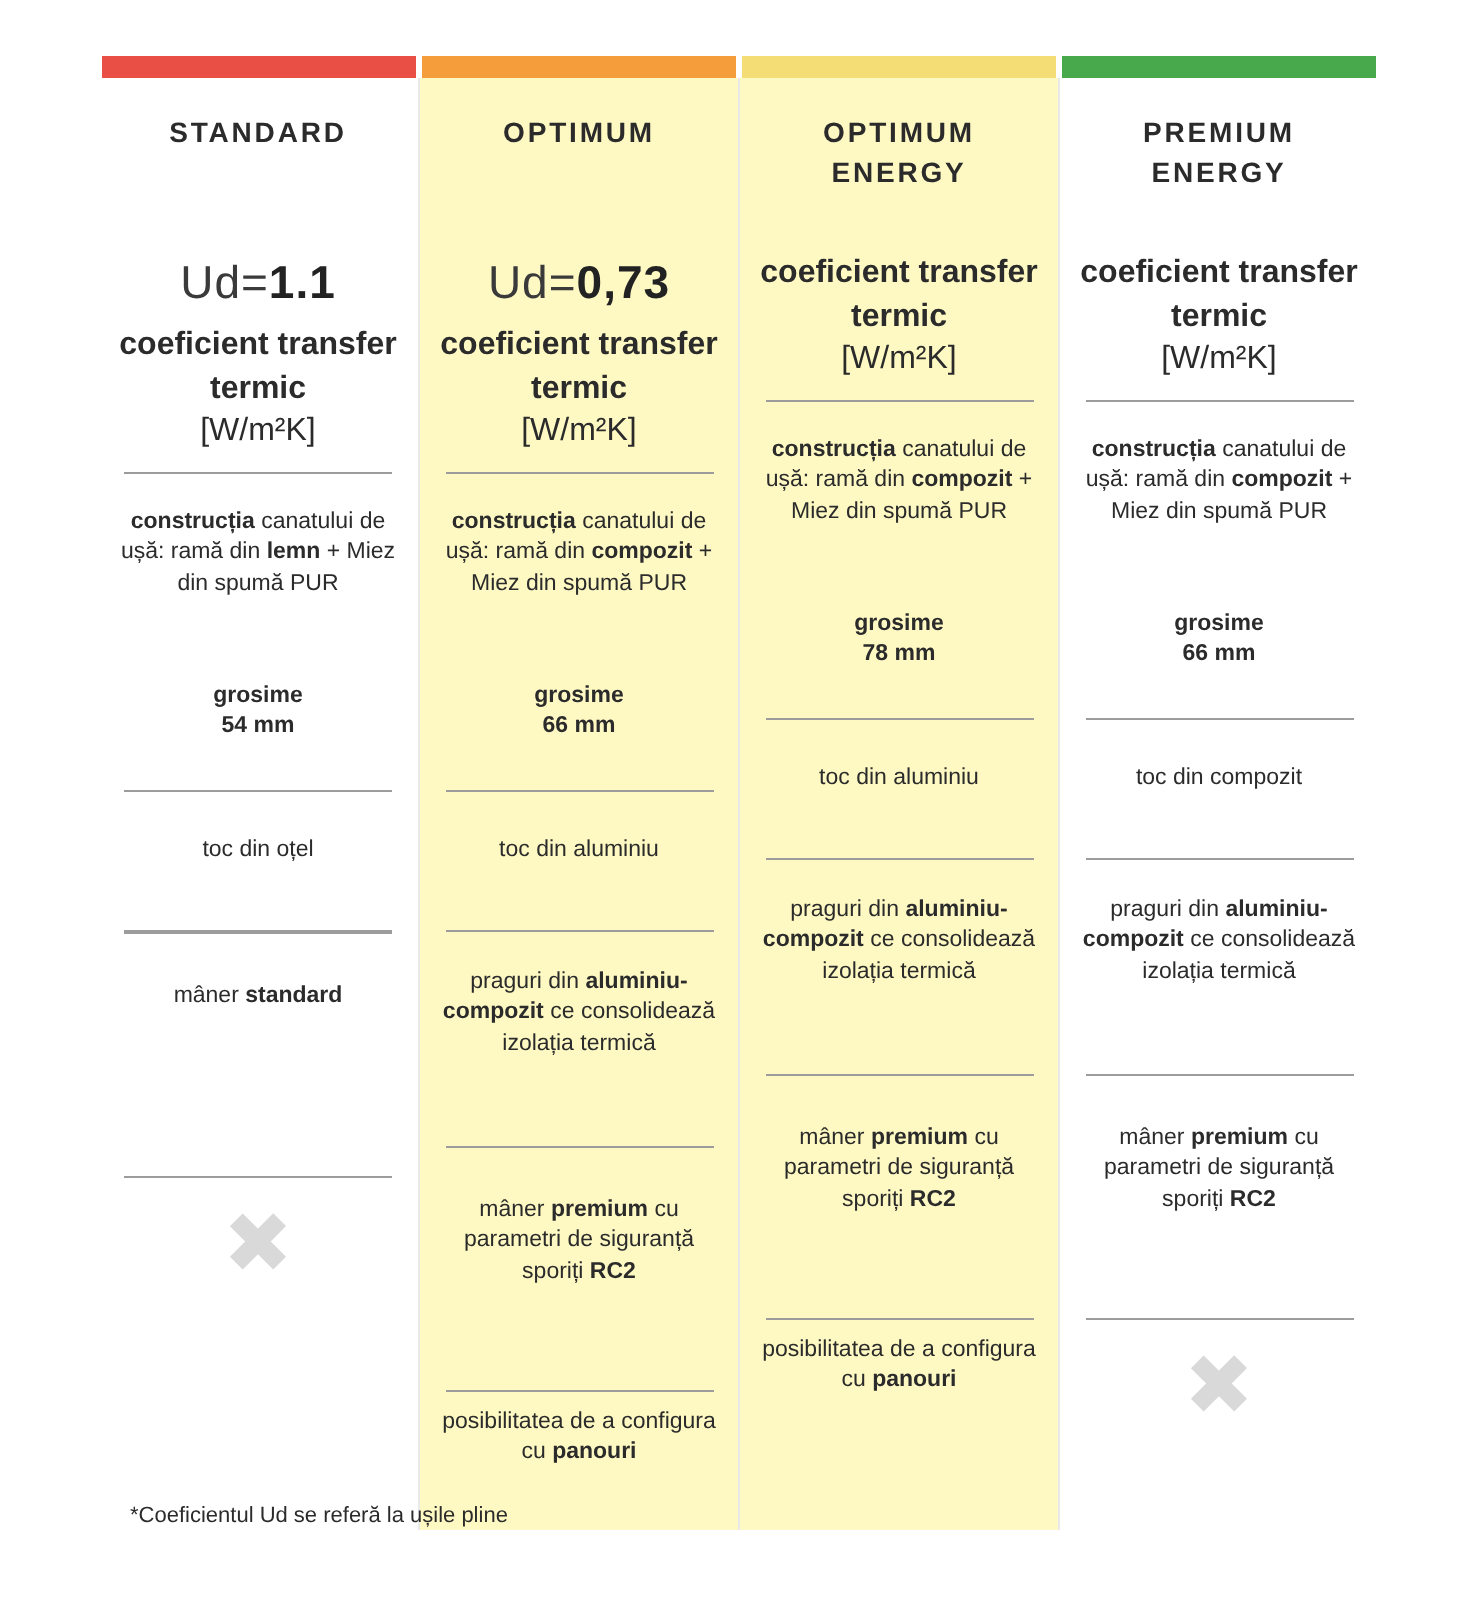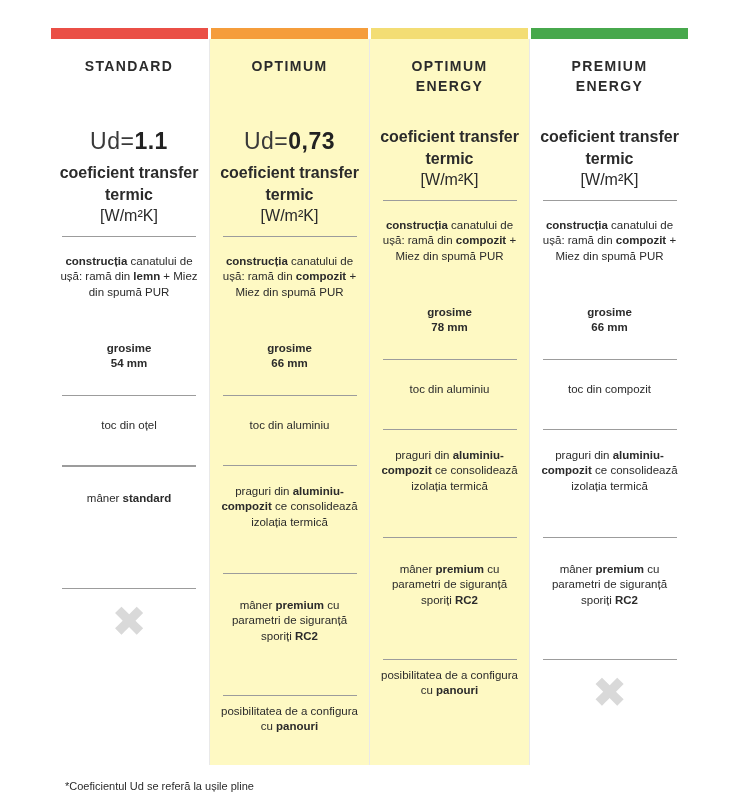--- a/index.html
+++ b/index.html
@@ -23,21 +23,21 @@
   .ud-unit{font-weight:400;}
   .divider{width:134px;height:1px;background:#9c9c9c;margin:0 auto;}
   .construct{height:104px;padding-top:17px;}
   .grosime{height:54px;font-weight:700;}
   .toc{height:69px;padding-top:22px;font-weight:400;}
   .prag{height:107px;padding-top:18px;}
   .maner{height:121px;padding-top:24px;}
   .bottom{height:69px;padding-top:8px;}
   .x-icon{font-size:42px;line-height:50px;color:#d9d9d9;font-weight:700;text-align:center;}
   b{font-weight:700;}
-  .footnote{position:absolute;left:65px;top:780px;font-size:11px;color:#2b2b2b;}
+  .footnote{position:absolute;left:65px;top:752px;font-size:11px;color:#2b2b2b;}
 </style>
 </head>
 <body>
 
 <div class="grid">
   <div class="col">
     <div class="bar" style="background: rgb(234, 79, 70);"></div>
     <div class="col-body">
       <div class="sec hdr">STANDARD</div>
       <div class="sec ud">

